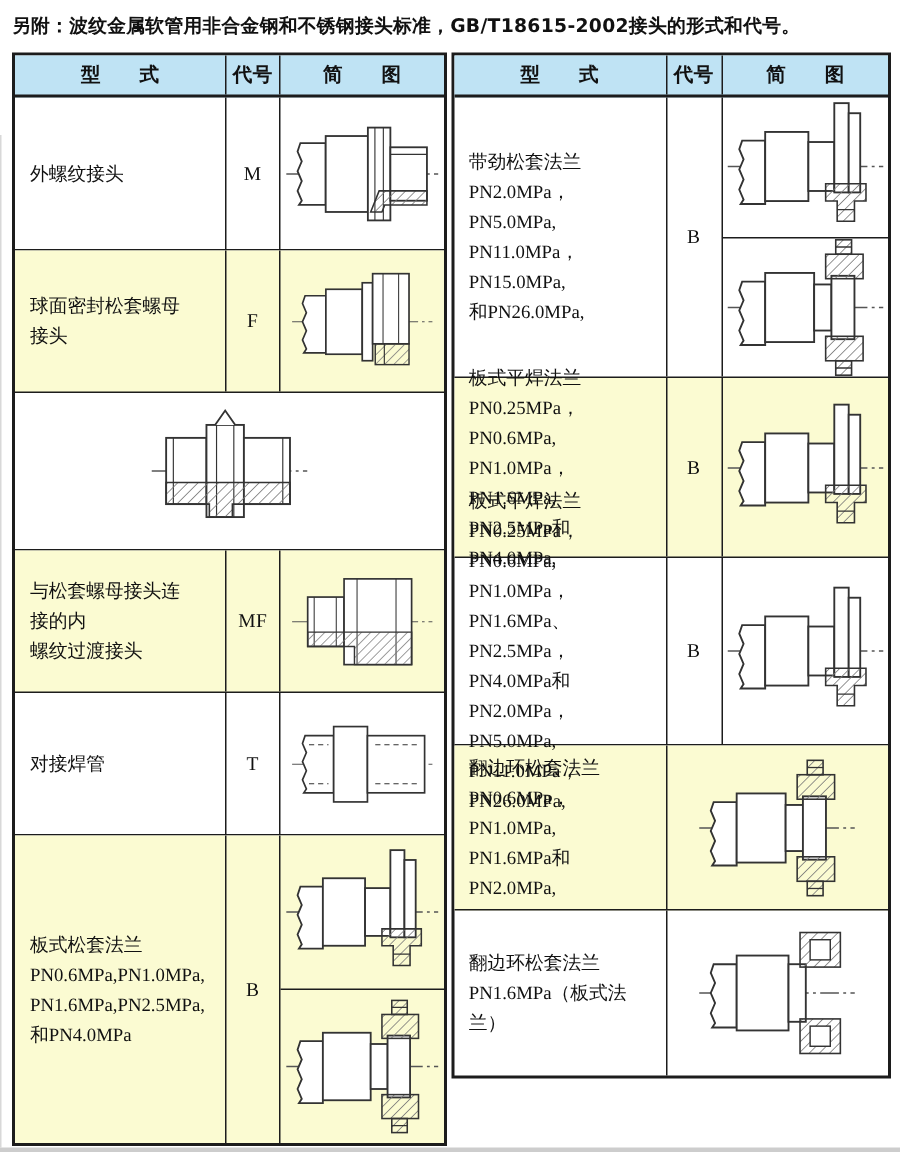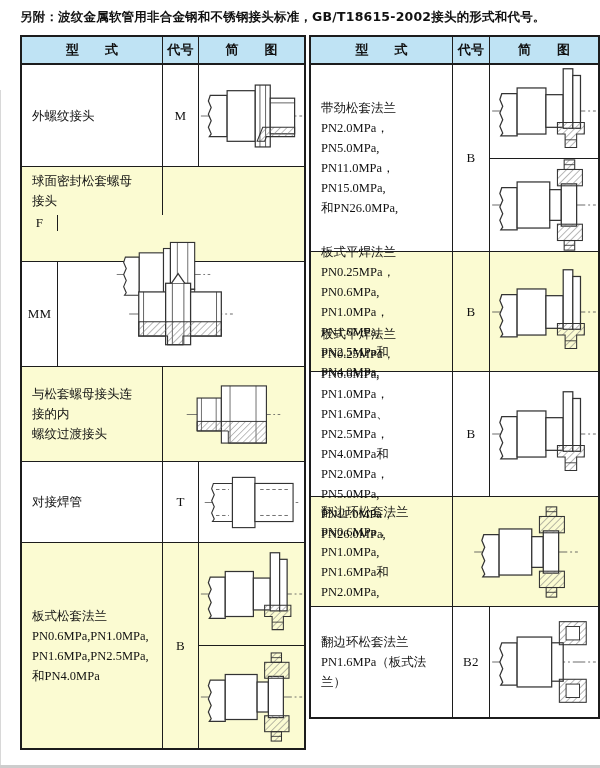--- a/index.html
+++ b/index.html
@@ -1,21 +1,21 @@
 <!DOCTYPE html>
 <html><head>
 <meta charset="utf-8">
 <style>
   html,body{margin:0;padding:0;}
   body{
     width:600px;height:768px;overflow:hidden;background:#fff;
     font-family:"Liberation Serif","DejaVu Serif",serif;
     color:#111;position:relative;
   }
-  .page{padding:7px 6px 0 8px;margin-left:12px;}
+  .page{padding:7px 6px 0 8px;}
   .title{
     font-family:"DejaVu Sans","Liberation Sans",sans-serif;
     font-size:12.5px;font-weight:600;letter-spacing:.2px;
     margin:2px 0 9px 0;white-space:nowrap;
   }
   .tables{display:flex;gap:3px;align-items:flex-start;}
   .conn-table{border:2px solid #1c1c1c;background:#fff;}
   .t-left{width:289px;}
   .t-right{width:293px;}
   .row{display:flex;border-bottom:1px solid #1c1c1c;box-sizing:border-box;}
@@ -75,77 +75,77 @@
                   <rect x="60" y="17" width="16" height="66" fill="#fff" stroke="#333" stroke-width="1.3"></rect>
                   <line x1="65" y1="17" x2="65" y2="83" stroke="#333" stroke-width="0.8"></line>
                   <line x1="71" y1="17" x2="71" y2="83" stroke="#333" stroke-width="0.8"></line>
                   <rect x="76" y="31" width="26" height="38" fill="#fff" stroke="#333" stroke-width="1.3"></rect>
                   <line x1="76" y1="36" x2="102" y2="36" stroke="#333" stroke-width="0.8"></line>
                   <polygon points="62,77 68,62 102,62 102,72 72,72 70,77" fill="url(#hatch)" stroke="#333" stroke-width="1.1"></polygon>
                 </svg>
               </div>
             </div>
           </div>
-          <div class="row" style="height: 95px; background: rgb(251, 251, 210); flex-direction: column;">
+          <div class="row" style="height: 95px; background: rgb(251, 251, 210);">
             <div class="cell c-type">球面密封松套螺母接头</div>
             <div class="cell c-code">F</div>
             <div class="cell c-diag">
               <div class="diagram-box">
                 <svg viewBox="0 0 112 100" width="97" height="87" preserveAspectRatio="xMidYMid meet">
                   <line x1="2" y1="50" x2="110" y2="50" stroke="#555" stroke-width="0.9" stroke-dasharray="13 3 2 3"></line>
                   <path d="M28,30 H12 l-2,6 l3,7 l-3,7 l3,7 l-3,7 l3,7 l-2,3 H28 Z" fill="#fff" stroke="#333" stroke-width="1.3"></path>
                   <rect x="28" y="25" width="28" height="50" fill="#fff" stroke="#333" stroke-width="1.3"></rect>
                   <rect x="56" y="20" width="8" height="60" fill="#fff" stroke="#333" stroke-width="1.3"></rect>
                   <rect x="64" y="13" width="28" height="54" fill="#fff" stroke="#333" stroke-width="1.3"></rect>
                   <line x1="72" y1="13" x2="72" y2="67" stroke="#333" stroke-width="0.8"></line>
                   <line x1="84" y1="13" x2="84" y2="67" stroke="#333" stroke-width="0.8"></line>
                   <rect x="66" y="67" width="26" height="16" fill="url(#hatch)" stroke="#333" stroke-width="1.1"></rect>
                   <line x1="73" y1="67" x2="73" y2="83" stroke="#333" stroke-width="0.9"></line>
                 </svg>
               </div>
             </div>
           </div>
           <div class="row" style="height: 105px;">
-            <div class="cell c-code">MM</div>
             <div class="cell c-diag">
               <div class="diagram-box">
                 <svg viewBox="0 0 112 100" width="108" height="96" preserveAspectRatio="xMidYMid meet">
                   <line x1="2" y1="50" x2="110" y2="50" stroke="#555" stroke-width="0.9" stroke-dasharray="13 3 2 3"></line>
                   <rect x="12" y="27" width="28" height="46" fill="#fff" stroke="#333" stroke-width="1.3"></rect>
                   <line x1="17" y1="27" x2="17" y2="73" stroke="#333" stroke-width="0.8"></line>
                   <rect x="40" y="18" width="26" height="64" fill="#fff" stroke="#333" stroke-width="1.3"></rect>
                   <path d="M46,18 L53,8 L60,18" fill="#fff" stroke="#333" stroke-width="1.3"></path>
                   <line x1="47" y1="18" x2="47" y2="82" stroke="#333" stroke-width="0.8"></line>
                   <line x1="59" y1="18" x2="59" y2="82" stroke="#333" stroke-width="0.8"></line>
                   <rect x="66" y="27" width="32" height="46" fill="#fff" stroke="#333" stroke-width="1.3"></rect>
                   <line x1="93" y1="27" x2="93" y2="73" stroke="#333" stroke-width="0.8"></line>
                   <path d="M12,58 H98 V73 H58 v9 h-16 v-9 H12 Z" fill="url(#hatch)" stroke="#333" stroke-width="1.1"></path>
                 </svg>
               </div>
             </div>
           </div>
           <div class="row" style="height: 95px; background: rgb(251, 251, 210); justify-content: flex-end;">
             <div class="cell c-type">与松套螺母接头连接的内
 螺纹过渡接头</div>
+            <div class="cell c-code">MF</div>
             <div class="cell c-diag">
               <div class="diagram-box">
                 <svg viewBox="0 0 112 100" width="97" height="87" preserveAspectRatio="xMidYMid meet">
                   <line x1="2" y1="50" x2="110" y2="50" stroke="#555" stroke-width="0.9" stroke-dasharray="13 3 2 3"></line>
                   <rect x="14" y="31" width="28" height="38" fill="#fff" stroke="#333" stroke-width="1.3"></rect>
                   <line x1="19" y1="31" x2="19" y2="69" stroke="#333" stroke-width="0.8"></line>
                   <line x1="36" y1="31" x2="36" y2="69" stroke="#333" stroke-width="0.8"></line>
                   <rect x="42" y="17" width="52" height="66" fill="#fff" stroke="#333" stroke-width="1.3"></rect>
                   <line x1="52" y1="17" x2="52" y2="83" stroke="#333" stroke-width="0.8"></line>
                   <line x1="82" y1="17" x2="82" y2="83" stroke="#333" stroke-width="0.8"></line>
                   <polygon points="14,58 94,58 94,83 50,83 50,69 14,69" fill="url(#hatch)" stroke="#333" stroke-width="1.1"></polygon>
                 </svg>
               </div>
             </div>
           </div>
-          <div class="row" style="height: 81px;">
+          <div class="row" style="height: 95px;">
             <div class="cell c-type">对接焊管</div>
             <div class="cell c-code">T</div>
             <div class="cell c-diag">
               <div class="diagram-box">
                 <svg viewBox="0 0 112 100" width="97" height="87" preserveAspectRatio="xMidYMid meet">
                   <line x1="2" y1="50" x2="110" y2="50" stroke="#555" stroke-width="0.9" stroke-dasharray="13 3 2 3"></line>
                   <path d="M34,28 H12 l-2,6 l3,7 l-3,7 l3,7 l-3,7 l3,7 l-2,3 H34 Z" fill="#fff" stroke="#333" stroke-width="1.3"></path>
                   <rect x="34" y="21" width="26" height="58" fill="#fff" stroke="#333" stroke-width="1.3"></rect>
                   <rect x="60" y="28" width="44" height="44" fill="#fff" stroke="#333" stroke-width="1.3"></rect>
                   <line x1="66" y1="35" x2="99" y2="35" stroke="#333" stroke-width="0.8" stroke-dasharray="4 3"></line>
@@ -300,21 +300,20 @@
                   <rect x="77" y="87" width="11" height="10" fill="url(#hatch)" stroke="#333" stroke-width="1.1"></rect>
                   <line x1="77" y1="8" x2="88" y2="8" stroke="#333" stroke-width="0.9"></line>
                   <line x1="77" y1="92" x2="88" y2="92" stroke="#333" stroke-width="0.9"></line>
                 </svg>
               </div>
             </div>
           </div>
           <div class="row" style="height: 110px; border-bottom: none;">
             <div class="cell c-type">翻边环松套法兰
 PN1.6MPa（板式法兰）</div>
-            <div class="cell c-code">B2</div>
             <div class="cell c-diag">
               <div class="diagram-box">
                 <svg viewBox="0 0 112 100" width="108" height="96" preserveAspectRatio="xMidYMid meet">
                   <line x1="2" y1="50" x2="110" y2="50" stroke="#555" stroke-width="0.9" stroke-dasharray="13 3 2 3"></line>
                   <path d="M28,30 H12 l-2,6 l3,7 l-3,7 l3,7 l-3,7 l3,7 l-2,3 H28 Z" fill="#fff" stroke="#333" stroke-width="1.3"></path>
                   <rect x="28" y="24" width="36" height="52" fill="#fff" stroke="#333" stroke-width="1.3"></rect>
                   <rect x="64" y="30" width="12" height="40" fill="#fff" stroke="#333" stroke-width="1.3"></rect>
                   <rect x="72" y="8" width="28" height="24" fill="url(#hatch)" stroke="#333" stroke-width="1.1"></rect>
                   <rect x="79" y="13" width="14" height="14" fill="#fff" stroke="#333" stroke-width="1"></rect>
                   <rect x="72" y="68" width="28" height="24" fill="url(#hatch)" stroke="#333" stroke-width="1.1"></rect>

